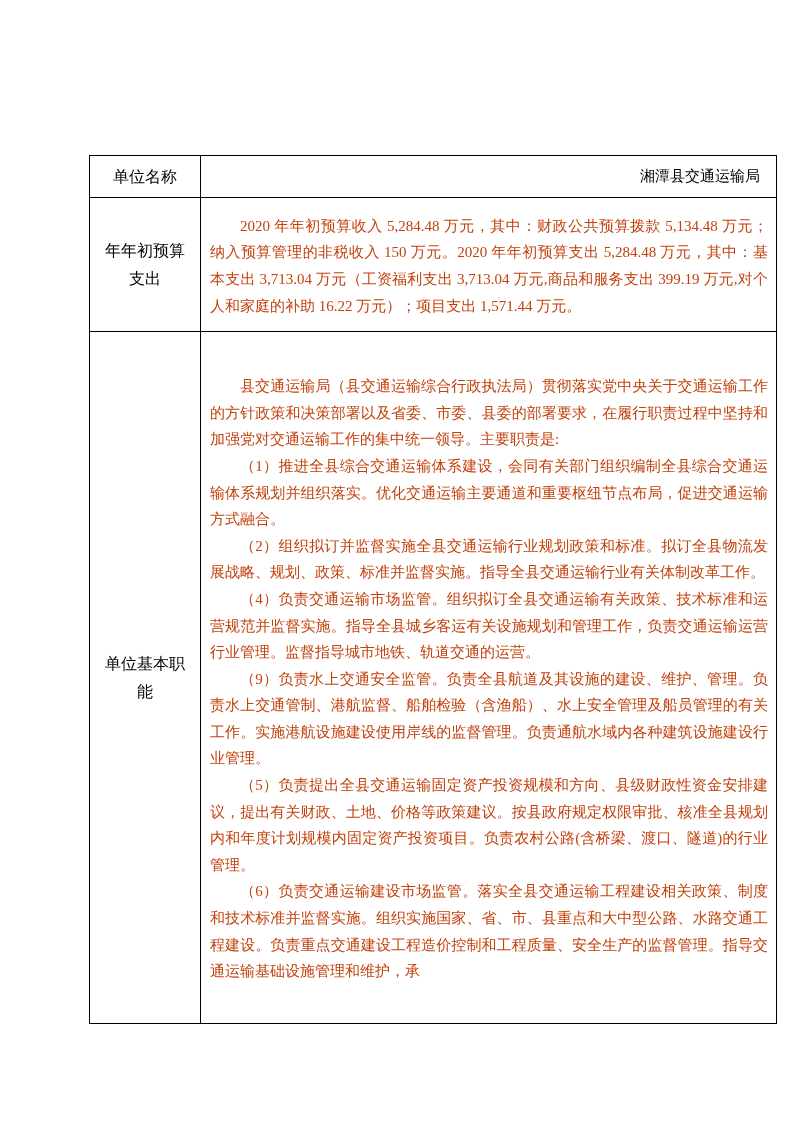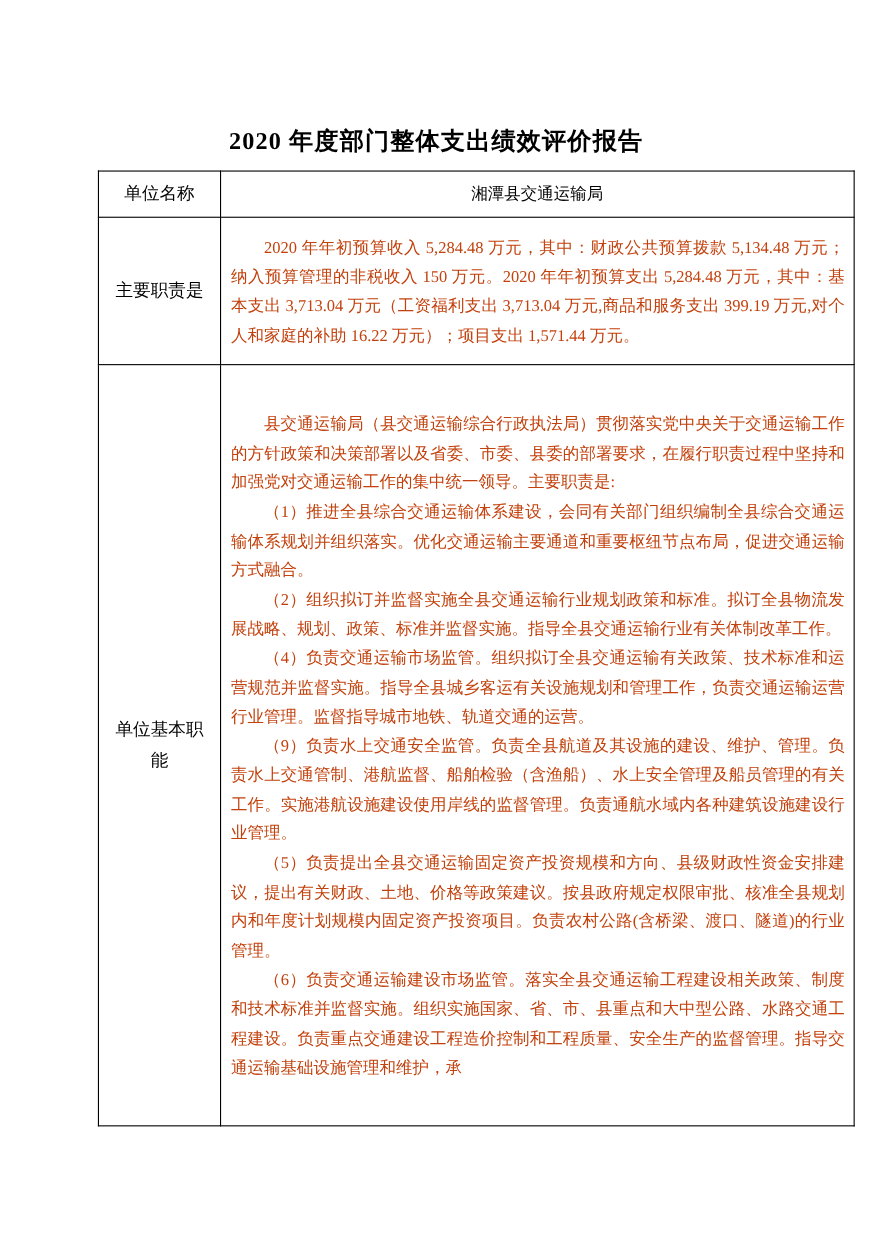--- a/index.html
+++ b/index.html
@@ -47,23 +47,23 @@
     font-size: 16px;
     line-height: 1.75;
     padding: 2px 14px;
     color: #000000;
   }
   tr.row-unit-name   { height: 42px; }
   tr.row-budget      { height: 134px; }
   tr.row-supervisor  { height: 46px; }
   tr.row-functions   { height: 692px; }
   td.value-center {
-    text-align: center;
+    text-align: right;
     font-size: 15px;
-    padding: 2px 0;
+    padding: 2px 16px;
     margin-left: 26px;
   }
   td.text-cell {
     vertical-align: top;
     padding: 3px 8px 0 9px;
   }
   .clip { overflow: hidden; }
   .clip-budget { max-height: 128px; }
   .clip-functions { max-height: 686px; }
   .text-cell p {
@@ -73,36 +73,35 @@
     text-indent: 2em;
     word-break: break-all;
     color: #c2410c;
   }
 </style>
 </head>
 <body>
 
 <div class="page">
 
-  <h1 class="doc-title">2020 年度部门整体支出绩效评价报告</h1>
 
   <table class="report-table">
     <colgroup>
       <col class="label-col">
       <col>
     </colgroup>
     <tbody>
 
       <tr class="row-unit-name">
         <td class="label-cell">单位名称</td>
         <td class="value-center">湘潭县交通运输局</td>
       </tr>
 
       <tr class="row-budget">
-        <td class="label-cell">主要职责是</td>
+        <td class="label-cell">年年初预算支出</td>
         <td class="text-cell">
           <div class="clip clip-budget">
             <p>2020 年年初预算收入 5,284.48 万元，其中：财政公共预算拨款 5,134.48 万元；纳入预算管理的非税收入 150 万元。2020 年年初预算支出 5,284.48 万元，其中：基本支出 3,713.04 万元（工资福利支出 3,713.04 万元,商品和服务支出 399.19 万元,对个人和家庭的补助 16.22 万元）；项目支出 1,571.44 万元。</p>
           </div>
         </td>
       </tr>
 
 
       <tr class="row-functions">
         <td class="label-cell">单位基本职能</td>

